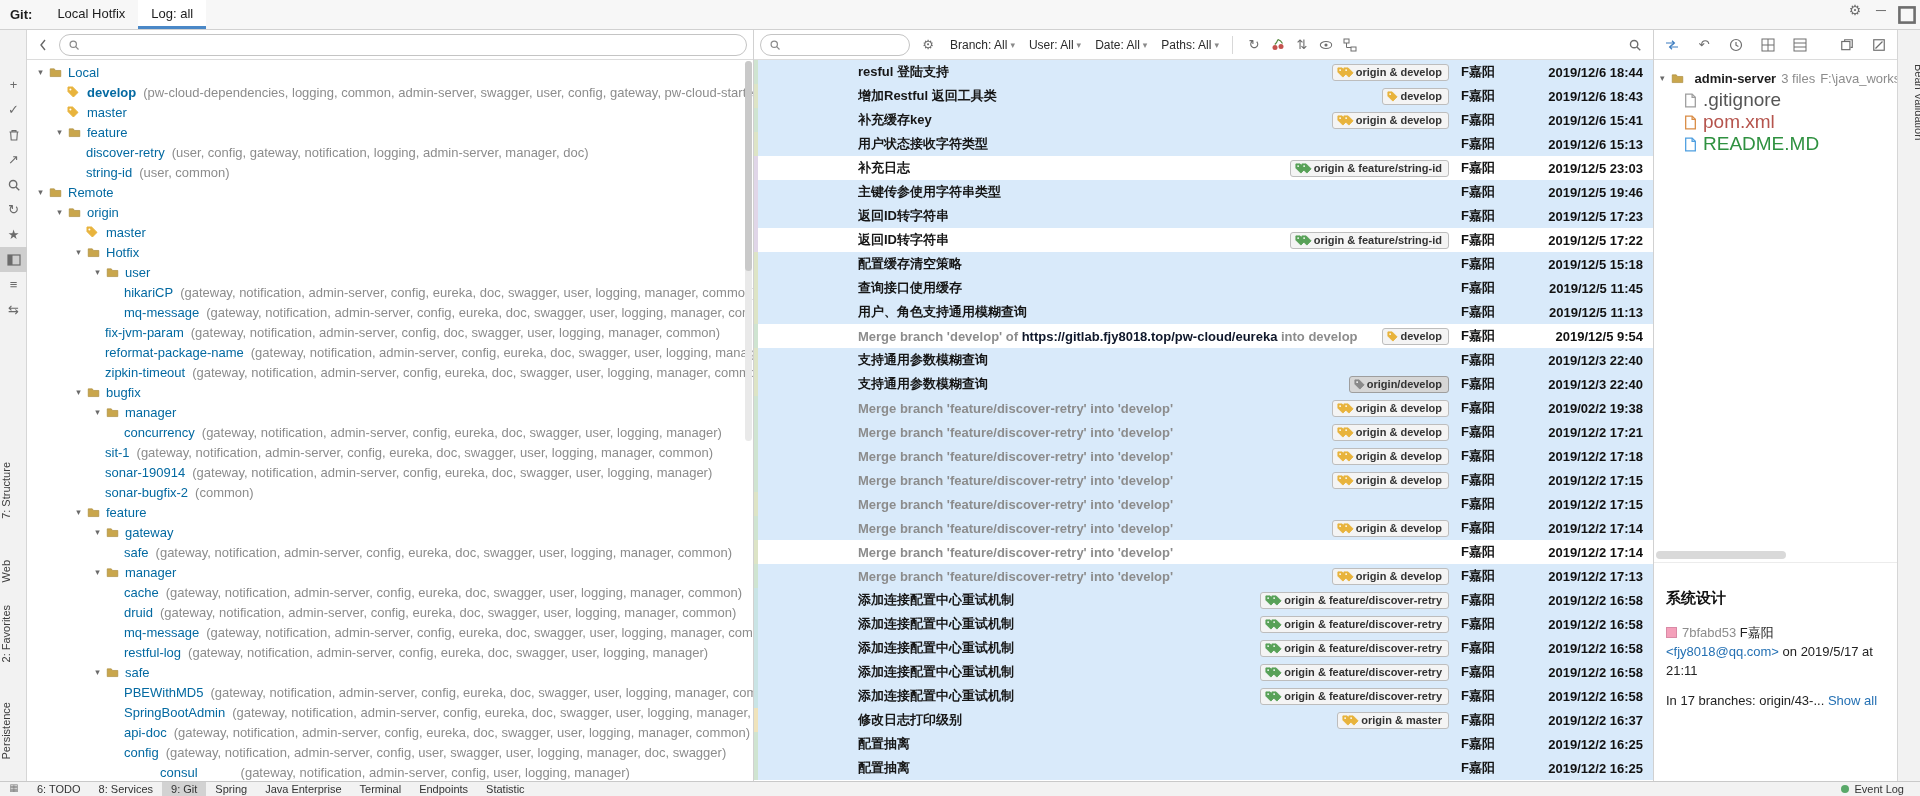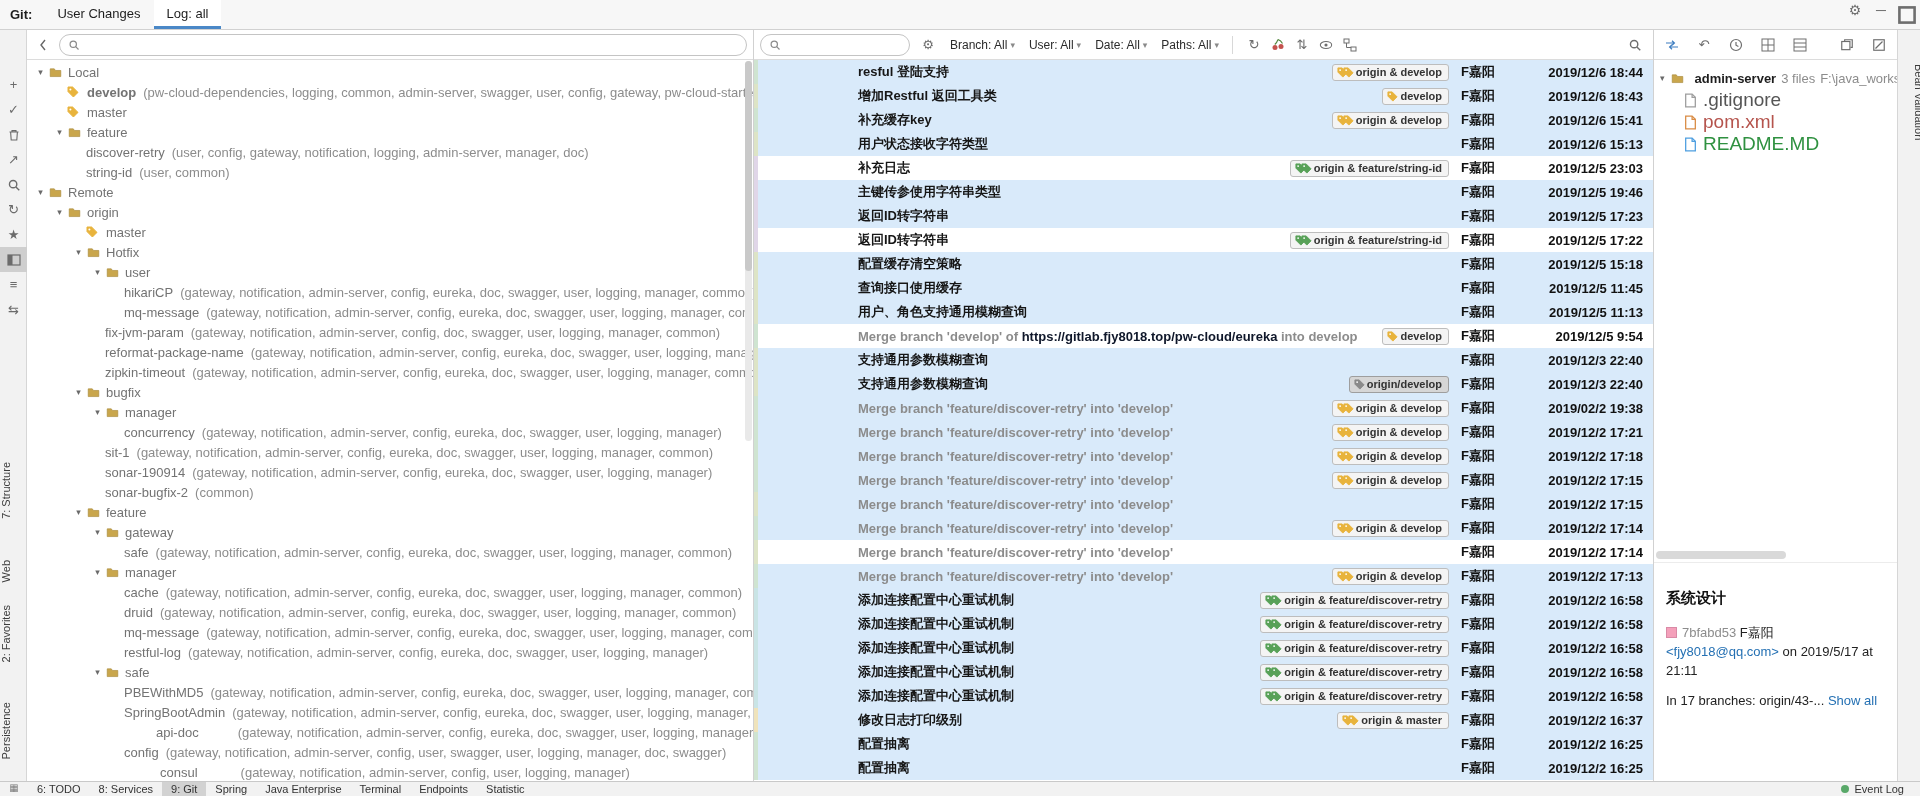--- a/index.html
+++ b/index.html
@@ -34,21 +34,21 @@
   .searchbox{display:flex;align-items:center;height:22px;border:1px solid #c4c4c4;border-radius:12px;background:#fff;padding:0 8px;gap:4px;color:#8a8a8a}
   .searchbox input{border:none;outline:none;flex:1;font-size:12px;background:transparent;min-width:20px}
   .searchbox svg{width:12px;height:12px}
   #branches-search{flex:1}
   #tree{flex:1;overflow:hidden;padding-top:2px}
   .tree-row{height:20px;display:flex;align-items:center;font-size:13px;white-space:nowrap;overflow:hidden;cursor:default}
   .tree-arrow{flex:0 0 15px;text-align:center;color:#6a6a6a;font-size:9px}
   .tree-icon{flex:0 0 17px;margin-right:3px}
   .tree-icon svg{width:15px;height:13px}
   .tag-ic svg{width:12px;height:12px}
-  .tree-label{color:#737373}
+  .tree-label{color:#0369a1}
   .tree-label.bold{font-weight:bold}
   .tree-modules{color:#8c8c8c;margin-left:7px;overflow:hidden}
   .vscroll{position:absolute;right:1px;top:31px;width:7px;height:380px;background:#e9e9e9;border-radius:4px}
   .vscroll .thumb{width:7px;height:210px;background:#c9c9c9;border-radius:4px}
 
   
   #log-panel{width:900px;flex:0 0 900px;background:#fff;border-right:1px solid #d1d1d1;display:flex;flex-direction:column;min-width:0}
   #log-toolbar{justify-content:flex-start}
   #log-search{width:150px}
   .tool-ic{width:24px;height:22px;display:flex;align-items:center;justify-content:center;color:#6e6e6e;font-size:13px}
@@ -103,21 +103,21 @@
   .dot-green{width:8px;height:8px;border-radius:50%;background:#59a869;display:inline-block}
 </style>
 </head>
 <body>
 
 <div id="app">
 
   <header id="titlebar">
     <span class="git-label">Git:</span>
     <div id="tabs" style="display: flex;">
-        <div class="tab">User Changes</div>
+        <div class="tab">Local Hotfix</div>
         <div class="tab active">Log: all</div>
       </div>
     <div class="spacer"></div>
     <div id="titlebar-icons" style="display: flex;">
         <span class="tb-icon">⚙</span>
         <span class="tb-icon">─</span>
         <span class="tb-icon">
           <svg viewBox="0 0 12 12">
             <rect x="2.5" y="2.5" width="7" height="7" fill="none" stroke="currentColor" stroke-width="1.2"></rect>
           </svg>
@@ -400,21 +400,21 @@
           <div class="tree-row" style="padding-left: 82px;">
             <span class="tree-arrow"></span>
             <span class="tree-label">PBEWithMD5</span>
             <span class="tree-modules">(gateway, notification, admin-server, config, eureka, doc, swagger, user, logging, manager, common)</span>
           </div>
           <div class="tree-row" style="padding-left: 82px;">
             <span class="tree-arrow"></span>
             <span class="tree-label">SpringBootAdmin</span>
             <span class="tree-modules">(gateway, notification, admin-server, config, eureka, doc, swagger, user, logging, manager, common)</span>
           </div>
-          <div class="tree-row" style="padding-left: 82px; gap: 32px;">
+          <div class="tree-row" style="padding-left: 82px;">
             <span class="tree-arrow"></span>
             <span class="tree-label">api-doc</span>
             <span class="tree-modules">(gateway, notification, admin-server, config, eureka, doc, swagger, user, logging, manager, common)</span>
           </div>
           <div class="tree-row" style="padding-left: 82px;">
             <span class="tree-arrow"></span>
             <span class="tree-label">config</span>
             <span class="tree-modules">(gateway, notification, admin-server, config, user, swagger, user, logging, manager, doc, swagger)</span>
           </div>
           <div class="tree-row" style="padding-left: 82px; gap: 36px;">

